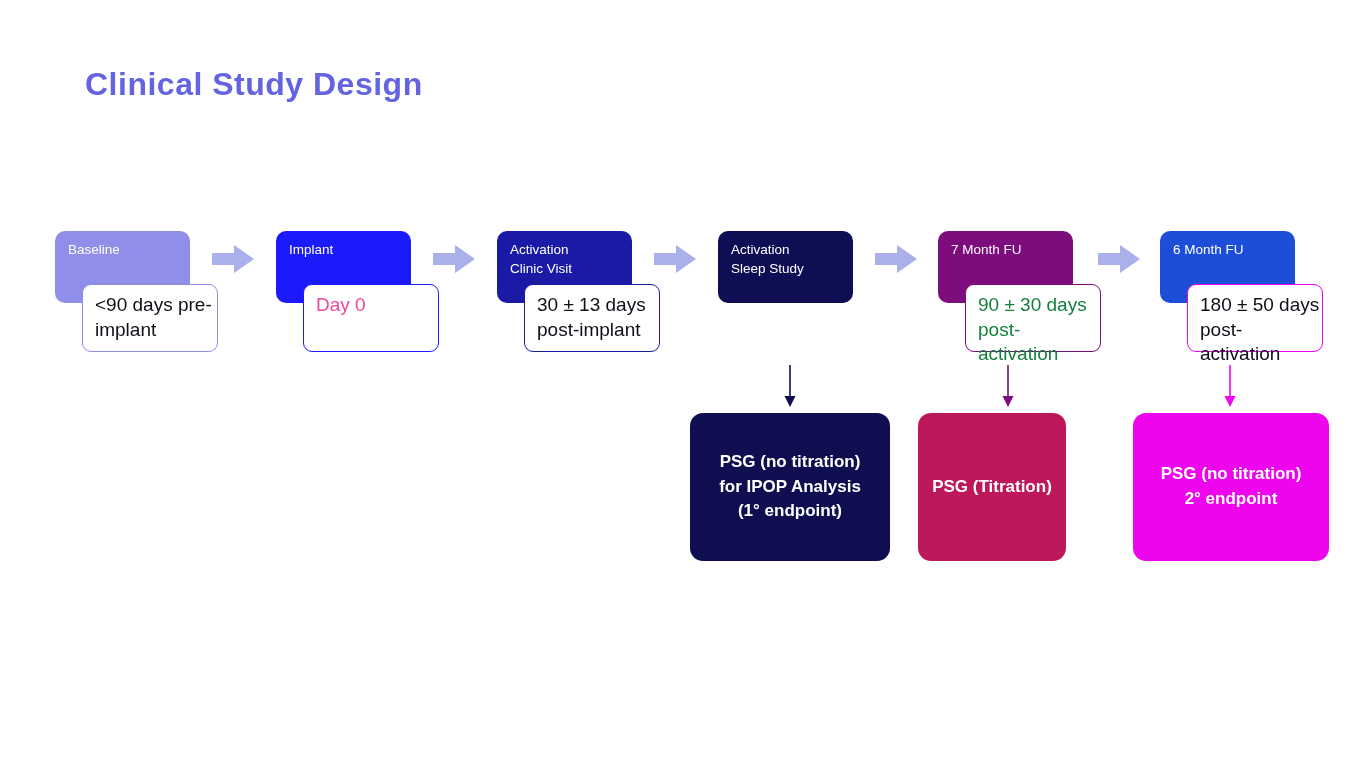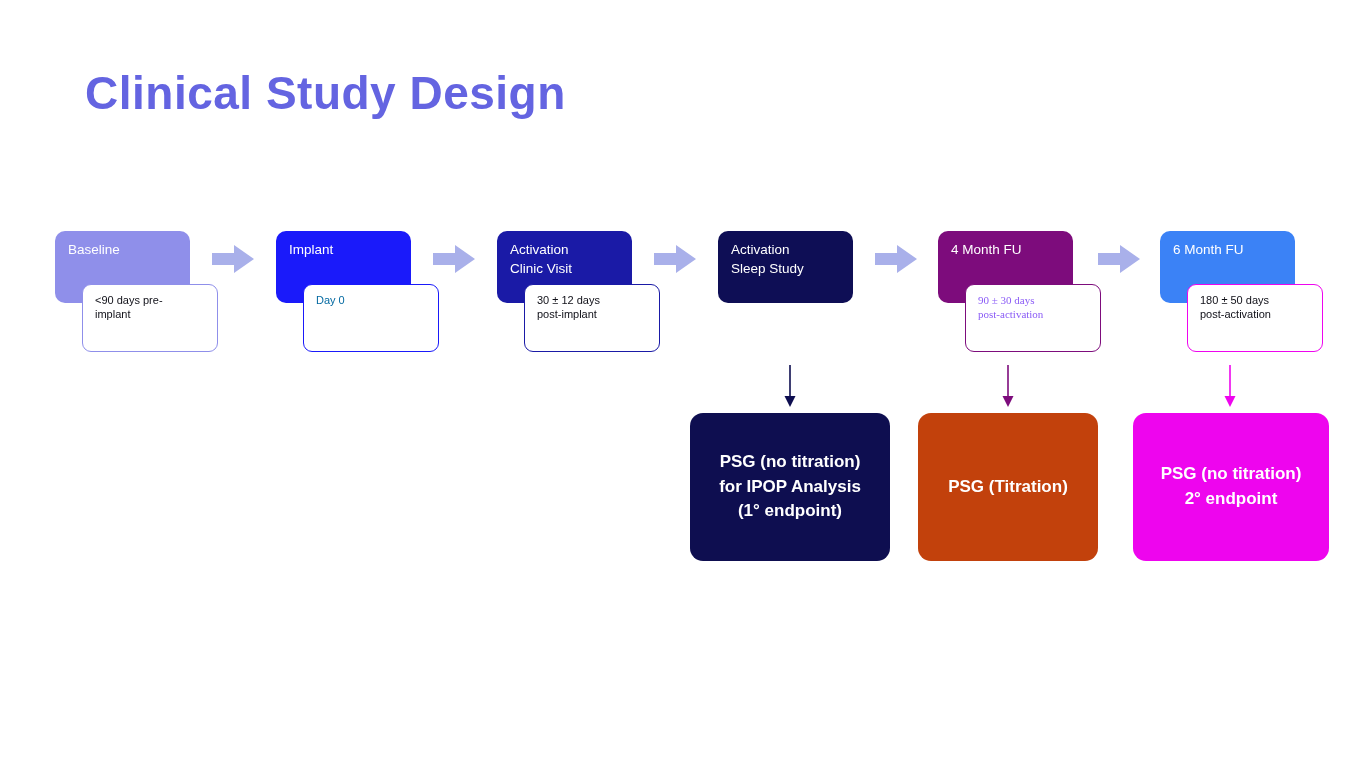--- a/index.html
+++ b/index.html
@@ -1,26 +1,26 @@
 <!DOCTYPE html>
 <html><head>
 <meta charset="utf-8">
 <style>
   html,body{margin:0;padding:0;background:#fff;}
   #slide{position:relative;width:1365px;height:768px;background:#fff;overflow:hidden;
          font-family:"Liberation Sans",sans-serif;}
-  .title{position:absolute;left:85px;top:66px;font-size:46px;font-weight:700;
+  .title{position:absolute;left:85px;top:66px;font-size:32px;font-weight:700;
          letter-spacing:0.5px;}
   .stage{position:absolute;top:231px;width:166px;height:125px;}
   .stage-header{position:absolute;left:0;top:0;width:135px;height:72px;border-radius:10px;
         color:#ffffff;font-size:13.5px;line-height:1.4;padding:10px 0 0 13px;
         box-sizing:border-box;white-space:pre-line;}
   .stage-detail{position:absolute;left:27px;top:53px;width:136px;height:68px;
         background:#ffffff;border:1.5px solid #999;border-radius:9px;
-        font-size:11px;line-height:1.3;padding:8px 0 0 12px;box-sizing:border-box;
+        font-size:19px;line-height:1.3;padding:8px 0 0 12px;box-sizing:border-box;
         white-space:pre-line;color:#101018;}
   .flow-arrow{position:absolute;top:244px;}
   .down-arrow{position:absolute;top:365px;}
   .endpoint{position:absolute;top:413px;height:148px;border-radius:13px;color:#ffffff;
         font-size:17px;font-weight:700;line-height:1.45;display:flex;align-items:center;
         justify-content:center;text-align:center;white-space:pre-line;box-sizing:border-box;
         padding:6px;}
 </style>
 </head>
 <body>
@@ -30,43 +30,43 @@
   <div class="title" style="color: rgb(100, 100, 225);">Clinical Study Design</div>
 
   <div class="stage" style="left:55px">
     <div class="stage-header" style="background-color: rgb(143, 143, 234);">Baseline</div>
     <div class="stage-detail" style="border-color: rgb(143, 143, 234); color: rgb(16, 16, 24);">&lt;90 days pre-
 implant</div>
   </div>
 
   <div class="stage" style="left:276px">
     <div class="stage-header" style="background-color: rgb(26, 26, 250);">Implant</div>
-    <div class="stage-detail" style="border-color: rgb(26, 26, 250); color: #0369a1;">Day 0</div>
+    <div class="stage-detail" style="border-color: rgb(26, 26, 250); color: #ec4899;">Day 0</div>
   </div>
 
   <div class="stage" style="left:497px">
     <div class="stage-header" style="background-color: rgb(26, 26, 166);">Activation
 Clinic Visit</div>
-    <div class="stage-detail" style="border-color: rgb(26, 26, 166); color: rgb(16, 16, 24);">30 ± 12 days
+    <div class="stage-detail" style="border-color: rgb(26, 26, 166); color: rgb(16, 16, 24);">30 ± 13 days
 post-implant</div>
   </div>
 
   <div class="stage" style="left:718px">
     <div class="stage-header" style="background-color: rgb(14, 14, 85);">Activation
 Sleep Study</div>
   </div>
 
   <div class="stage" style="left:938px">
-    <div class="stage-header" style="background-color: rgb(125, 12, 124);">4 Month FU</div>
-    <div class="stage-detail" style="border-color: rgb(125, 12, 124); color: #8b5cf6; font-family: Liberation Serif, serif;">90 ± 30 days
+    <div class="stage-header" style="background-color: rgb(125, 12, 124);">7 Month FU</div>
+    <div class="stage-detail" style="border-color: rgb(125, 12, 124); color: #15803d;">90 ± 30 days
 post-activation</div>
   </div>
 
   <div class="stage" style="left:1160px">
-    <div class="stage-header" style="background-color: #3b82f6;">6 Month FU</div>
+    <div class="stage-header" style="background-color: #1d4ed8;">6 Month FU</div>
     <div class="stage-detail" style="border-color: rgb(238, 5, 238); color: rgb(16, 16, 24);">180 ± 50 days
 post-activation</div>
   </div>
 
   <svg class="flow-arrow" style="left: 212px; color: rgb(169, 176, 234);" width="42" height="30" viewBox="0 0 42 30">
     <polygon fill="currentColor" points="0,9 22,9 22,1 42,15 22,29 22,21 0,21"></polygon>
     </svg>
   <svg class="flow-arrow" style="left: 433px; color: rgb(169, 176, 234);" width="42" height="30" viewBox="0 0 42 30">
     <polygon fill="currentColor" points="0,9 22,9 22,1 42,15 22,29 22,21 0,21"></polygon>
     </svg>
@@ -89,17 +89,17 @@
     <polygon fill="currentColor" points="1.5,31 12.5,31 7,42"></polygon>
     </svg>
   <svg class="down-arrow" style="left: 1223px; color: rgb(238, 5, 238);" width="14" height="42" viewBox="0 0 14 42">
     <line x1="7" y1="0" x2="7" y2="32" stroke="currentColor" stroke-width="1.6"></line>
     <polygon fill="currentColor" points="1.5,31 12.5,31 7,42"></polygon>
     </svg>
 
   <div class="endpoint" style="left: 690px; width: 200px; background-color: rgb(14, 14, 80);">PSG (no titration)
 for IPOP Analysis
 (1° endpoint)</div>
-  <div class="endpoint" style="left: 918px; width: 180px; background-color: #c2410c;">PSG (Titration)</div>
+  <div class="endpoint" style="left: 918px; width: 148px; background-color: #be185d;">PSG (Titration)</div>
   <div class="endpoint" style="left: 1133px; width: 196px; background-color: rgb(238, 5, 238);">PSG (no titration)
 2° endpoint</div>
 
 </div>
 
 </body></html>

